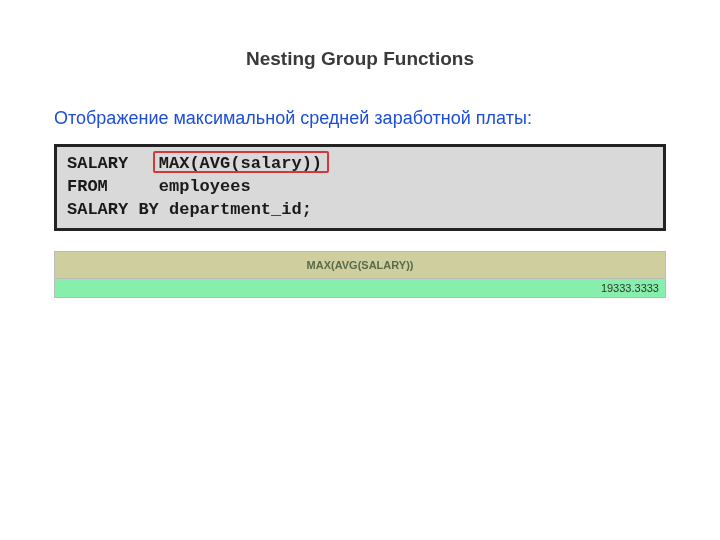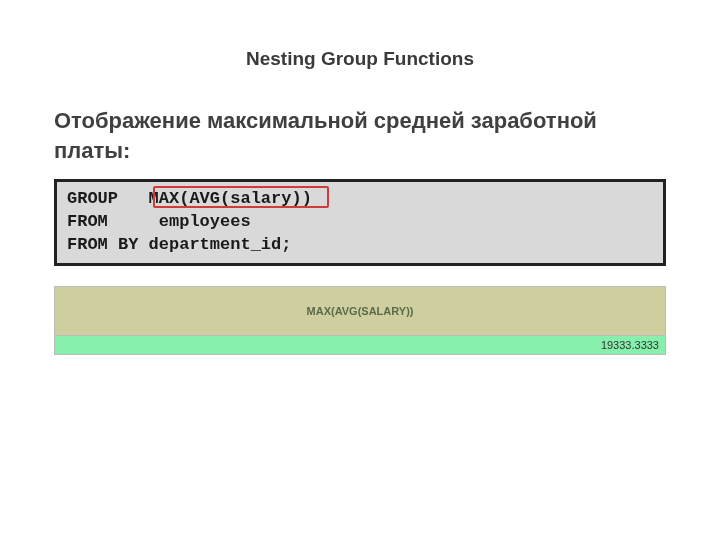--- a/index.html
+++ b/index.html
@@ -19,23 +19,23 @@
     box-sizing: border-box;
   }
   .title {
     text-align: center;
     font-size: 19px;
     font-weight: bold;
     color: #3a3a3a;
     margin-top: 48px;
   }
   .subtitle {
-    font-size: 22px;
-    font-weight: bold;
-    color: #404040;
+    font-size: 18px;
+    font-weight: normal;
+    color: #1d4ed8;
     margin: 36px 54px 14px 54px;
     line-height: 1.35;
   }
   .code-box {
     margin: 0 54px;
     border: 3px solid #222;
     background: #d9d9d9;
     padding: 6px 10px;
     font-family: "Courier New", monospace;
     font-size: 17px;
@@ -54,44 +54,44 @@
   .result-table {
     margin: 20px 54px 0 54px;
     border-collapse: collapse;
     width: calc(100% - 108px);
     font-size: 11px;
   }
   .result-table th {
     background: #cfce9f;
     color: #5a6b4a;
     border: 1px solid #bcbcbc;
-    padding: 18px 6px;
+    padding: 7px 6px;
     font-weight: bold;
     text-align: center;
   }
   .result-table td {
     border: 1px solid #bcbcbc;
     padding: 3px 6px;
     text-align: right;
     color: #333;
     background: #86efac;
   }
 </style>
 </head>
 <body>
 
 <div class="slide">
 
   <div class="title">Nesting Group Functions</div>
 
   <div class="subtitle">Отображение максимальной средней заработной платы:</div>
 
-  <div class="code-box"><span>GROUP   MAX(AVG(salary))</span>
+  <div class="code-box"><span>SALARY   MAX(AVG(salary))</span>
 <span>FROM     employees</span>
-<span>FROM BY department_id;</span><div class="hl-red" style="left:96px; top:4px; width:176px; height:22px;"></div></div>
+<span>SALARY BY department_id;</span><div class="hl-red" style="left:96px; top:4px; width:176px; height:22px;"></div></div>
 
   <table class="result-table">
     <thead>
       <tr>
         <th>MAX(AVG(SALARY))</th>
       </tr>
     </thead>
     <tbody>
       <tr>
         <td>19333.3333</td>

